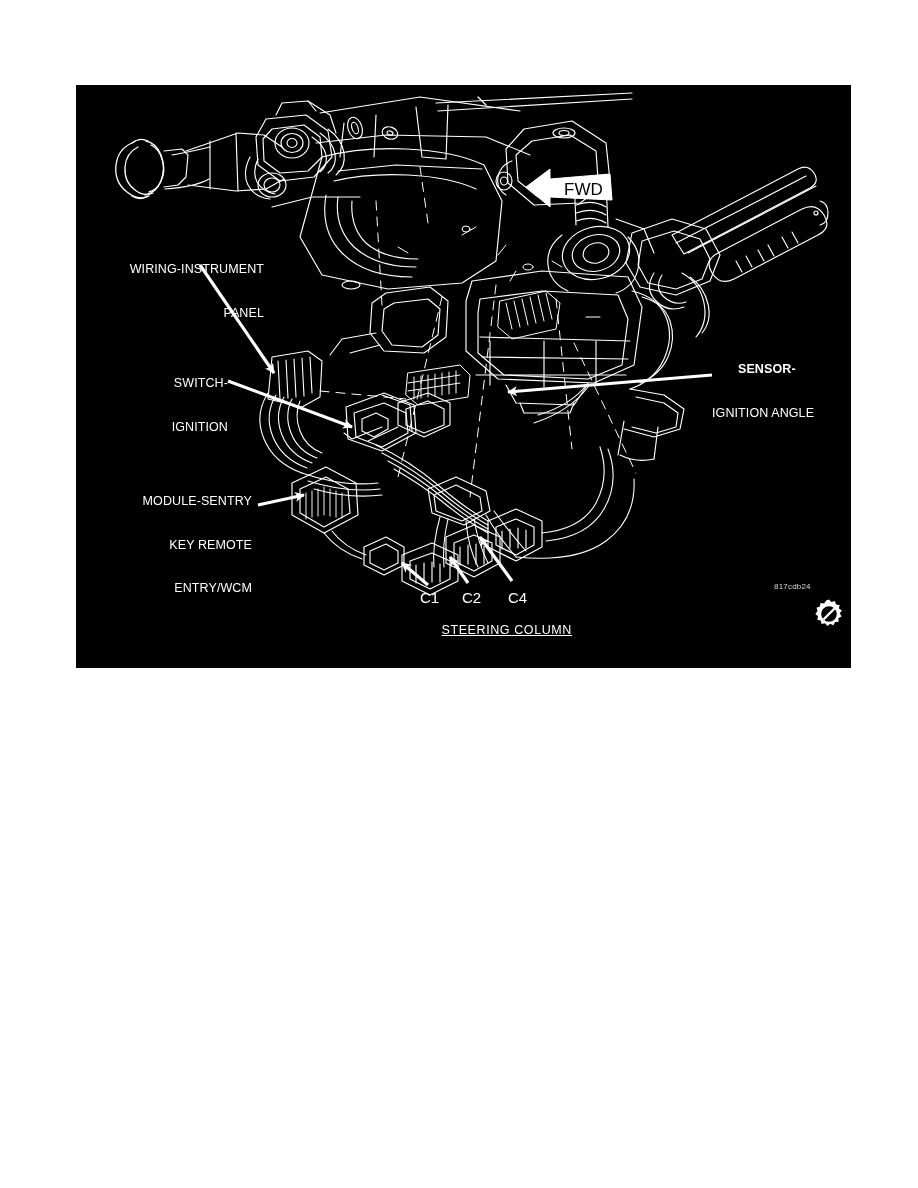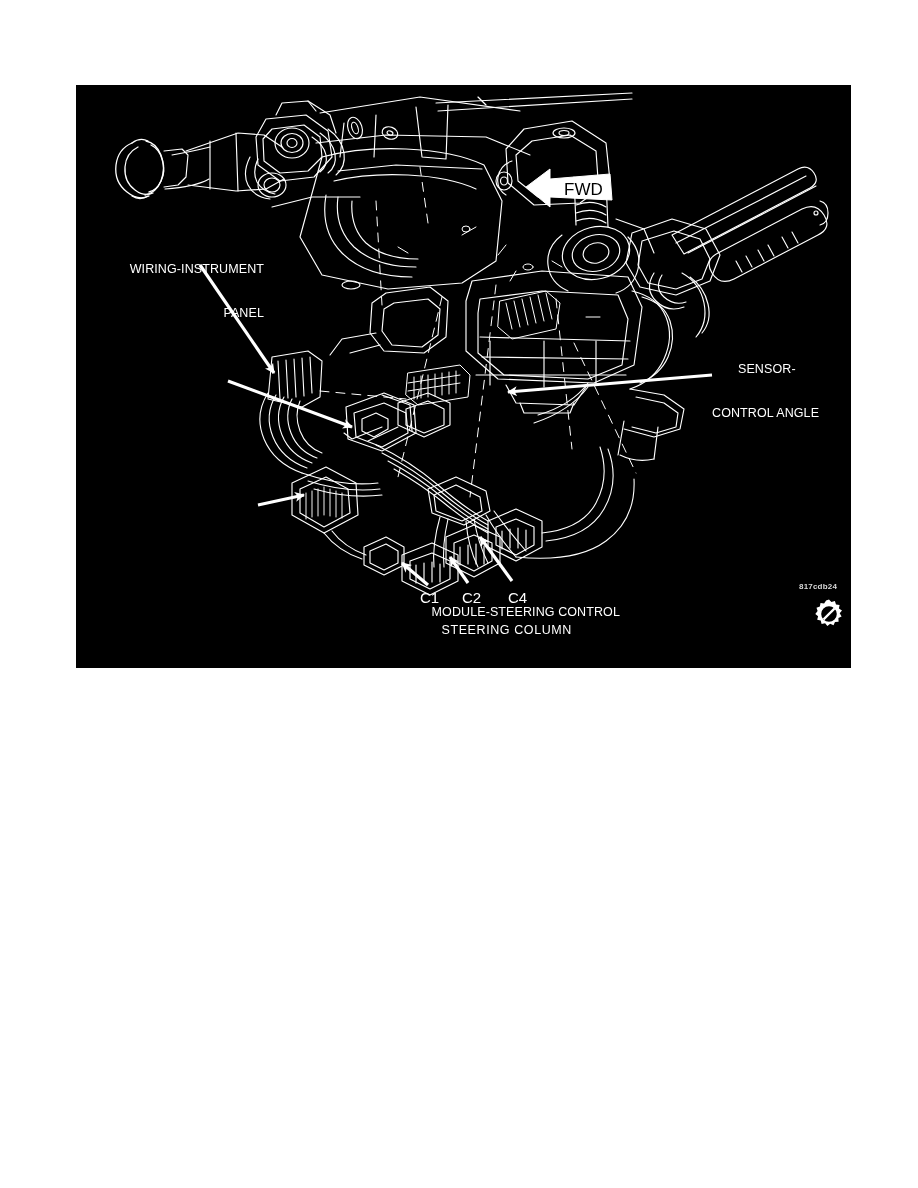--- a/index.html
+++ b/index.html
@@ -340,36 +340,44 @@
 
         <path d="M436,496 L404,452"></path>
       </g>
     </svg>
 
     <div class="lbl center" style="left:8px;top:148px;width:180px;">
       <div>WIRING-INSTRUMENT</div>
       <div>PANEL</div>
     </div>
 
-
+    <div class="lbl right" style="left:0px;top:262px;width:152px;">
+      <div>SWITCH-</div>
+      <div>IGNITION</div>
+    </div>
+
+    <div class="lbl right" style="left:0px;top:380px;width:176px;">
+      <div>MODULE-SENTRY</div>
+      <div>KEY REMOTE</div>
+      <div>ENTRY/WCM</div>
+    </div>
 
     <div class="lbl" style="left:636px;top:248px;width:180px;">
-      <div style="padding-left:26px;">SENSOR-</div>
-      <div>CONTROL ANGLE</div>
+      <div style="padding-left:26px;font-weight:bold;">SENSOR-</div>
+      <div>IGNITION ANGLE</div>
     </div>
 
     <div class="conn" style="left:344px;top:504px;">C1</div>
     <div class="conn" style="left:386px;top:504px;">C2</div>
     <div class="conn" style="left:432px;top:504px;">C4</div>
 
-    <div class="lbl center" style="left:208px;top:520px;width:336px;">MODULE-STEERING CONTROL</div>
-
-    <div class="lbl center" style="left:256px;top:538px;width:240px;letter-spacing:.6px;">STEERING COLUMN</div>
-
-    <div class="code" style="left:723px;top:497px;font-weight:bold;">817cdb24</div>
+
+    <div class="lbl center" style="left:256px;top:538px;width:240px;letter-spacing:.6px;text-decoration:underline;">STEERING COLUMN</div>
+
+    <div class="code" style="left:698px;top:497px;">817cdb24</div>
 
     <svg id="gear" style="left:736px;top:512px;width:34px;height:34px;" viewBox="0 0 34 34">
       <g fill="#ffffff">
         <path d="M17,2.4 l2.4,2.7 l3.5,-1.1 l1.1,3.5 l3.6,0.5 l-0.7,3.6 l3.1,1.9 l-2.3,2.8 l1.9,3.1
                  l-3.2,1.7 l0.2,3.6 l-3.6,0.2 l-1.5,3.3 l-3.3,-1.5 l-2.8,2.3 l-2.3,-2.8 l-3.5,0.9
                  l-0.9,-3.5 l-3.5,-0.9 l0.9,-3.5 l-2.8,-2.3 l2.3,-2.8 l-1.1,-3.4 l3.4,-1.1 l0.6,-3.6
                  l3.6,0.6 l2,-3.1 z"></path>
       </g>
       <circle cx="17" cy="17" r="8.6" fill="#000000"></circle>
       <circle cx="17" cy="17" r="8.6" fill="none" stroke="#ffffff" stroke-width="1.6"></circle>

